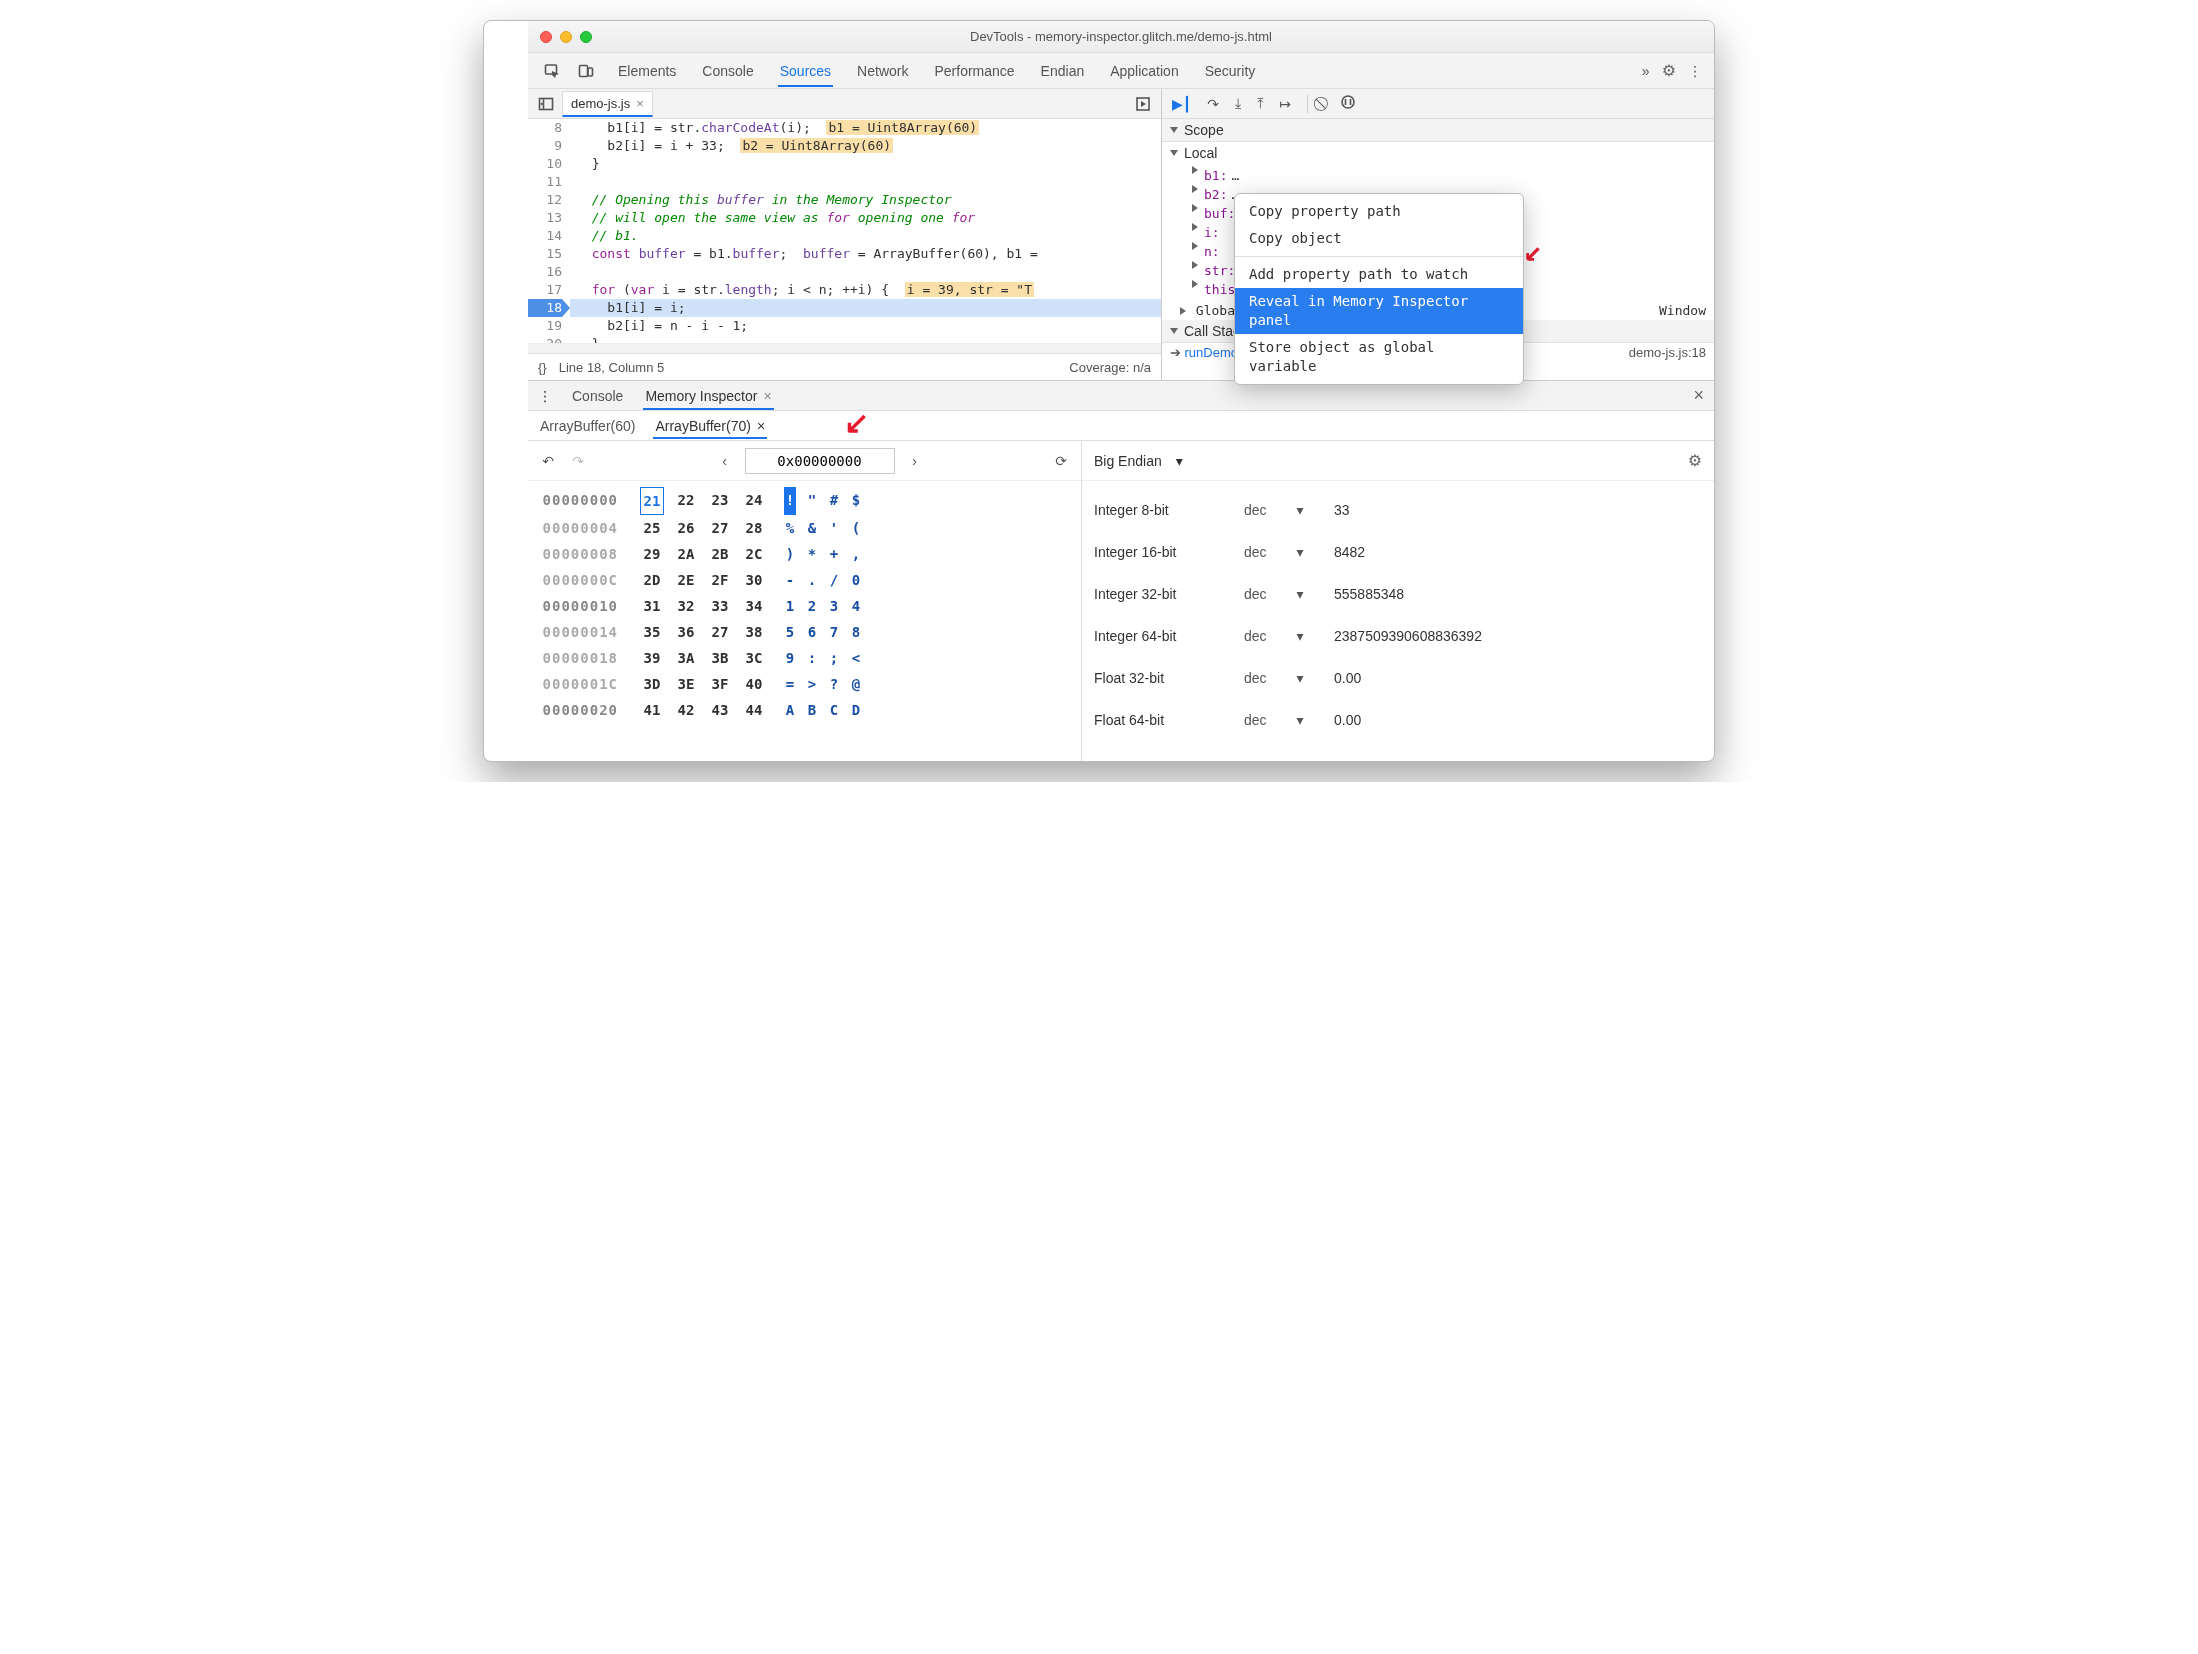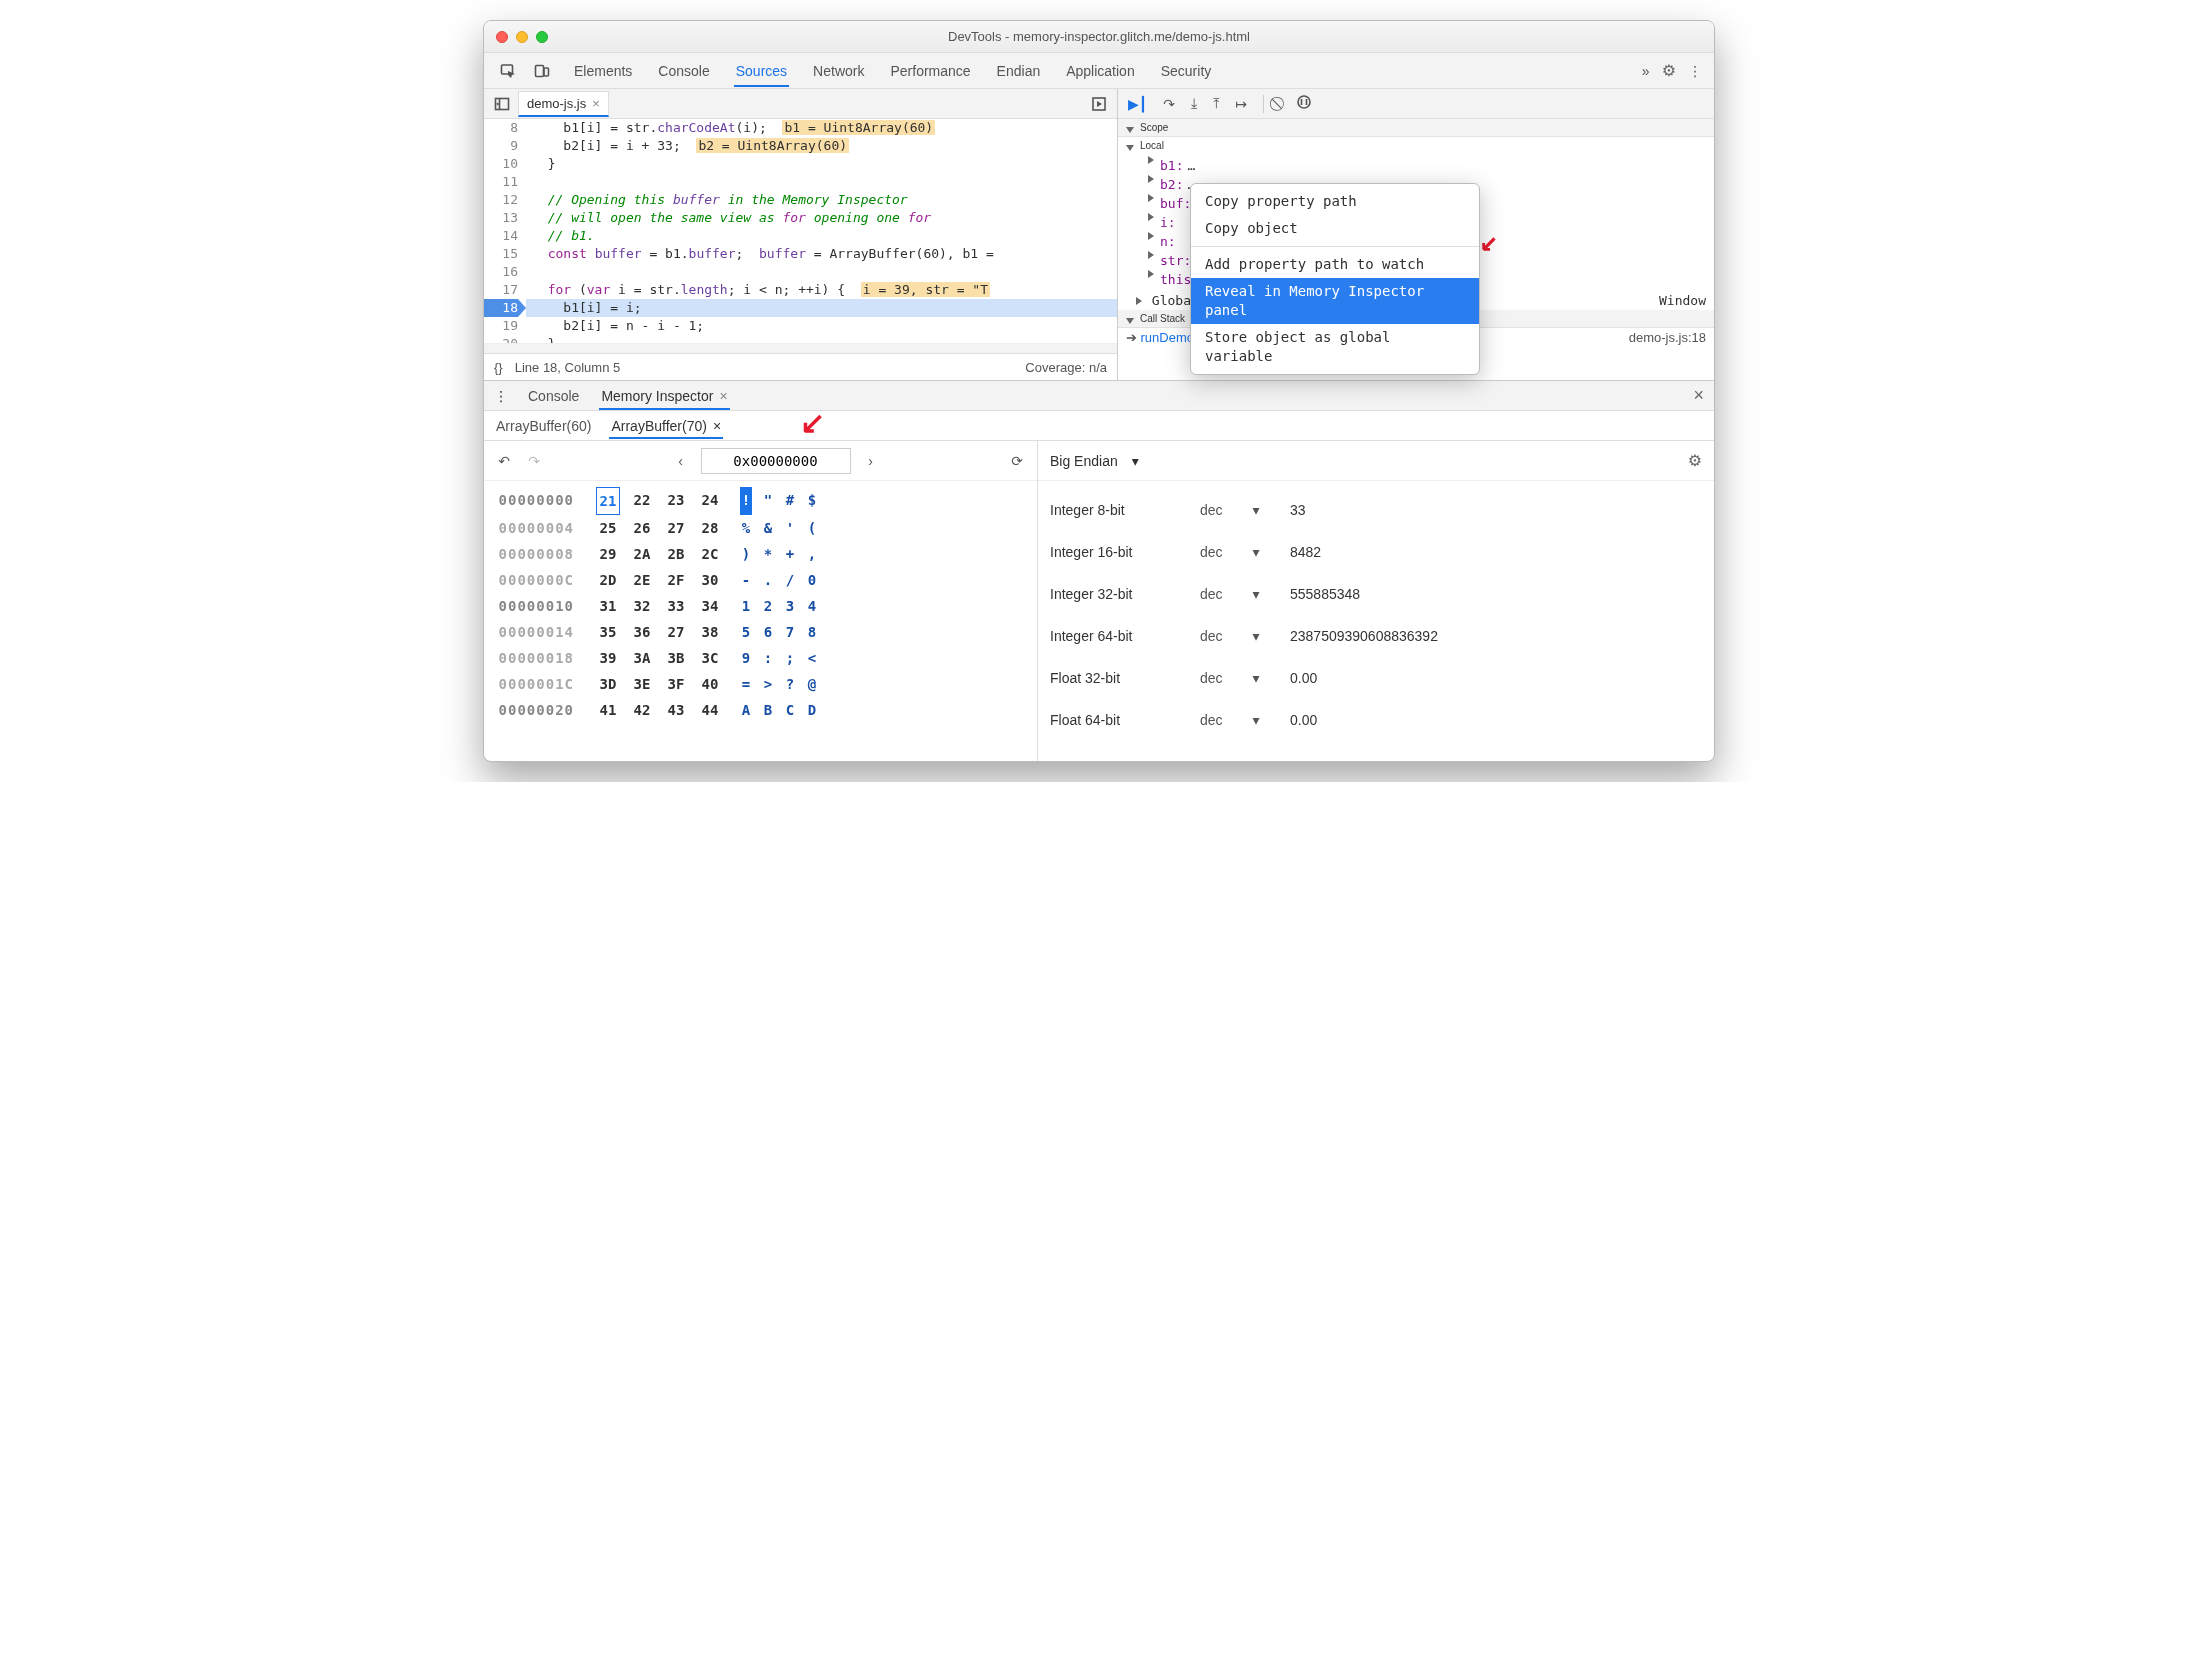--- a/index.html
+++ b/index.html
@@ -1,17 +1,17 @@
 <!DOCTYPE html>
 <html><head>
 <meta charset="utf-8">
 <style>
   * { margin:0; padding:0; box-sizing:border-box; }
   body { font-family: -apple-system, "Helvetica Neue", Arial, sans-serif; font-size:14px; color:#303030; background:#fff; }
-  .window { width:1232px; margin:20px auto; border:1px solid #bbb; border-radius:8px; box-shadow:0 18px 40px rgba(0,0,0,.35); overflow:hidden; background:#fff; }
+  .window { width:1232px; margin:20px auto; border:1px solid #bbb; border-radius:8px; box-shadow:0 18px 40px rgba(0,0,0,.35); overflow:hidden; background:#fff;padding-left:44px; }
   .titlebar { height:32px; background:linear-gradient(#f6f6f6,#ececec); display:flex; align-items:center; position:relative; border-bottom:1px solid #ddd; }
   .traffic { display:flex; gap:8px; margin-left:12px; }
   .dot { width:12px; height:12px; border-radius:50%; }
   .dot.r{background:#ff5f56;border:1px solid #e0443e;}
   .dot.y{background:#ffbd2e;border:1px solid #dea123;}
   .dot.g{background:#27c93f;border:1px solid #1aab29;}
   .titlebar-title{ position:absolute; left:0; right:0; text-align:center; font-size:13px; color:#555;}
   .tabbar { height:36px; display:flex; align-items:center; border-bottom:1px solid #ddd; background:#f3f3f3;}
   .tabbar .icons-l { display:flex; gap:14px; padding:0 14px; color:#555;}
   .tabbar .tabs { display:flex; align-items:center; gap:22px; padding-left:6px; flex:1;}
@@ -33,21 +33,21 @@
   .kw{color:#9b2393;} .cm{color:#008800; font-style:italic;} .fn{color:#6b3fa0;}
   .hint{ background:#fadfa9; padding:0 2px;}
   .exec{ background:#cfe2f9;}
   .gutter .exec-g{ background:#4d8ee7;color:#fff; position:relative;}
   .exec-g::after{content:"";position:absolute;right:-8px;top:0;border-top:9px solid transparent;border-bottom:9px solid transparent;border-left:8px solid #4d8ee7;}
   .scrollbar-h{ height:10px; background:#f3f3f3; border-top:1px solid #eee;}
   .left-status{ height:27px; border-top:1px solid #ddd; display:flex; align-items:center; justify-content:space-between; padding:0 10px; color:#555; font-size:13px;}
   .right-pane{ flex:1; display:flex; flex-direction:column; position:relative; min-width:0;}
   .dbg-toolbar{ height:30px; background:#f3f3f3;border-bottom:1px solid #ddd; display:flex; align-items:center; padding:0 10px; gap:16px; color:#555;}
   .sep{width:1px;height:18px;background:#ccc;}
-  .section-h{ background:#f3f3f3; border-bottom:1px solid #e2e2e2; padding:3px 8px; font-size:10px; display:flex; align-items:flex-end; gap:4px; color:#333;}
+  .section-h{ background:#f3f3f3; border-bottom:1px solid #e2e2e2; padding:3px 8px; font-size:14px; display:flex; align-items:center; gap:4px; color:#333;}
   .tri{ display:inline-block; width:0;height:0;border-left:4px solid transparent;border-right:4px solid transparent;border-top:6px solid #666; margin-right:2px;}
   .tri.r{border-top:4px solid transparent;border-bottom:4px solid transparent;border-left:6px solid #666;border-right:none;}
   .scope-body{ font-family:Menlo,Consolas,monospace; font-size:13px; line-height:19px; padding:2px 0 2px 18px; position:relative;}
   .scope-body .item{ display:flex; gap:4px; padding-left:12px;}
   .prop{color:#881391;}
   .val{color:#333;}
   .ctx-menu{ position:absolute; top:29px; left:72px; width:290px; background:#fff; border:1px solid #bbb; border-radius:6px; box-shadow:0 6px 24px rgba(0,0,0,.25); font-size:14px; padding:4px 0; z-index:10;}
   .ctx-menu .mi{ padding:4px 14px; cursor:pointer;}
   .ctx-menu .mi.sel{ background:#2a7def; color:#fff;}
   .ctx-menu hr{border:none;border-top:1px solid #ddd;margin:4px 0;}

